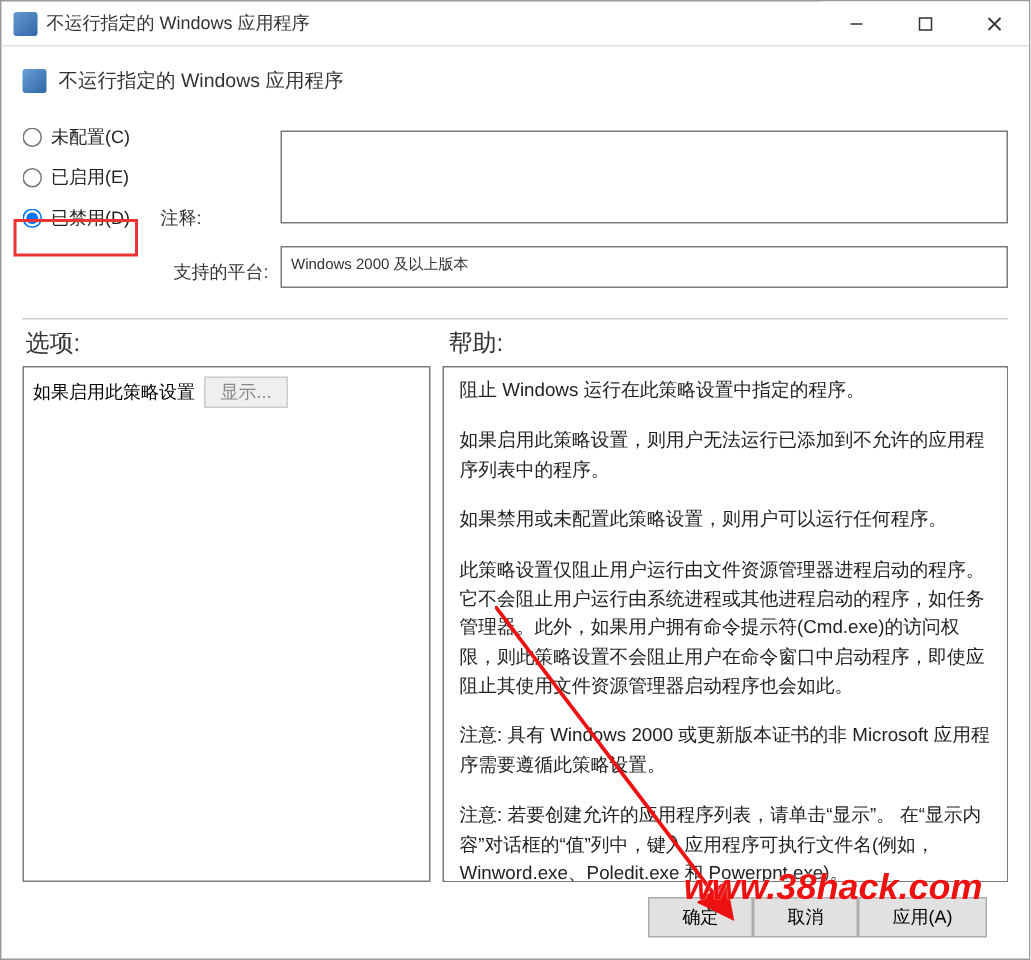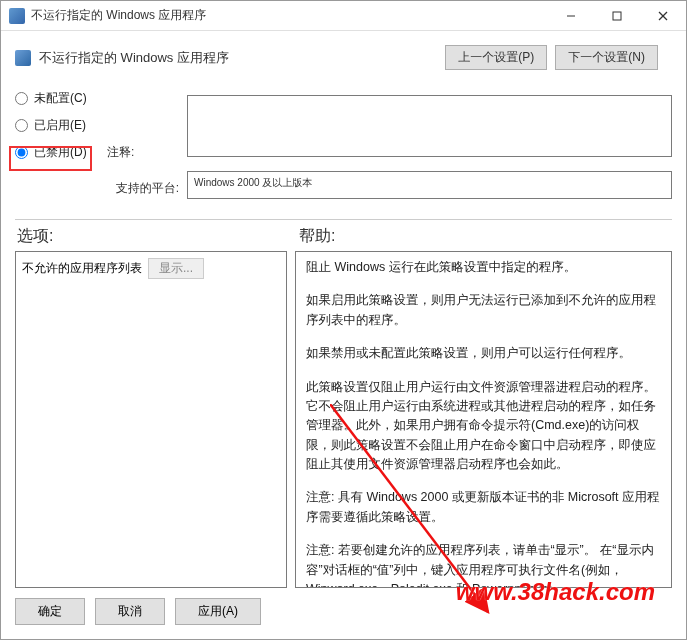--- a/index.html
+++ b/index.html
@@ -30,21 +30,21 @@
 .platform-box { flex:1; border:1px solid #7a7a7a; height:28px; padding:4px 6px; font-size:10px; color:#333; background:#fff;}
 .hr { border-top:1px solid #ccc; margin: 10px 0 6px 0;}
 .labels2 { display:flex; font-size:16px; color:#333; margin-bottom:4px;}
 .labels2 .l1 { width: 278px; padding-left: 2px;}
 .labels2 .l2 { flex:1; padding-left: 6px;}
 .panels { display:flex; gap:8px; flex:1; min-height:0;}
 .opt-panel { width: 272px; border:1px solid #7a7a7a; background:#fff; padding:6px; font-size:12px;}
 .opt-row { display:flex; align-items:center; gap:6px;}
 .help-panel { flex:1; border:1px solid #7a7a7a; background:#fff; padding:6px 10px; font-size:12.5px; color:#222; overflow:auto; line-height:1.55;}
 .help-panel p { margin: 0 0 14px 0;}
-.footer { padding: 10px 14px 14px 0; display:flex; justify-content:flex-start; gap:10px;}
+.footer { padding: 10px 14px 14px 0; display:flex; justify-content:flex-end; gap:0;}
 .btn-main { font-size:12px; padding:4px 22px; background:#e1e1e1; border:1px solid #adadad; cursor:pointer;}
 .watermark { position:absolute; right:32px; bottom:34px; font-size:24px; font-weight:bold; font-style:italic; color:#e11; pointer-events:none; text-shadow: 0 0 1px #fff;}
 .arrow { position:absolute; pointer-events:none; left:330px; top:404px;}
 </style>
 </head>
 <body>
 
 <div class="window">
 
   <div class="titlebar">
@@ -65,24 +65,20 @@
       <svg viewBox="0 0 10 10">
           <line x1="1" y1="1" x2="9" y2="9" stroke="#333" stroke-width="1.2"></line>
           <line x1="9" y1="1" x2="1" y2="9" stroke="#333" stroke-width="1.2"></line>
         </svg>
     </div>
   </div>
 
   <div class="header">
     <span class="icon-app2"></span>
     <span class="header-title">不运行指定的 Windows 应用程序</span>
-    <div class="nav-btns">
-      <button class="btn">上一个设置(P)</button>
-      <button class="btn">下一个设置(N)</button>
-    </div>
   </div>
 
   <div class="body">
     <div class="row1">
       <div class="radio-col">
         <label class="radio">
           <input type="radio" name="state" style="">
           <span>未配置(C)</span>
         </label>
         <label class="radio">
@@ -108,21 +104,21 @@
     <div class="hr"></div>
 
     <div class="labels2">
       <div class="l1">选项:</div>
       <div class="l2">帮助:</div>
     </div>
 
     <div class="panels">
       <div class="opt-panel">
         <div class="opt-row">
-          <span>不允许的应用程序列表</span>
+          <span>如果启用此策略设置</span>
           <button class="btn small" disabled="" style="color:#888; background:#efefef; border-color:#ccc;">显示...</button>
         </div>
       </div>
       <div class="help-panel">
         <p>阻止 Windows 运行在此策略设置中指定的程序。</p>
         <p>如果启用此策略设置，则用户无法运行已添加到不允许的应用程序列表中的程序。</p>
         <p>如果禁用或未配置此策略设置，则用户可以运行任何程序。</p>
         <p>此策略设置仅阻止用户运行由文件资源管理器进程启动的程序。它不会阻止用户运行由系统进程或其他进程启动的程序，如任务管理器。此外，如果用户拥有命令提示符(Cmd.exe)的访问权限，则此策略设置不会阻止用户在命令窗口中启动程序，即使应阻止其使用文件资源管理器启动程序也会如此。</p>
         <p>注意: 具有 Windows 2000 或更新版本证书的非 Microsoft 应用程序需要遵循此策略设置。</p>
         <p>注意: 若要创建允许的应用程序列表，请单击“显示”。 在“显示内容”对话框的“值”列中，键入应用程序可执行文件名(例如，Winword.exe、Poledit.exe 和 Powerpnt.exe)。</p>

